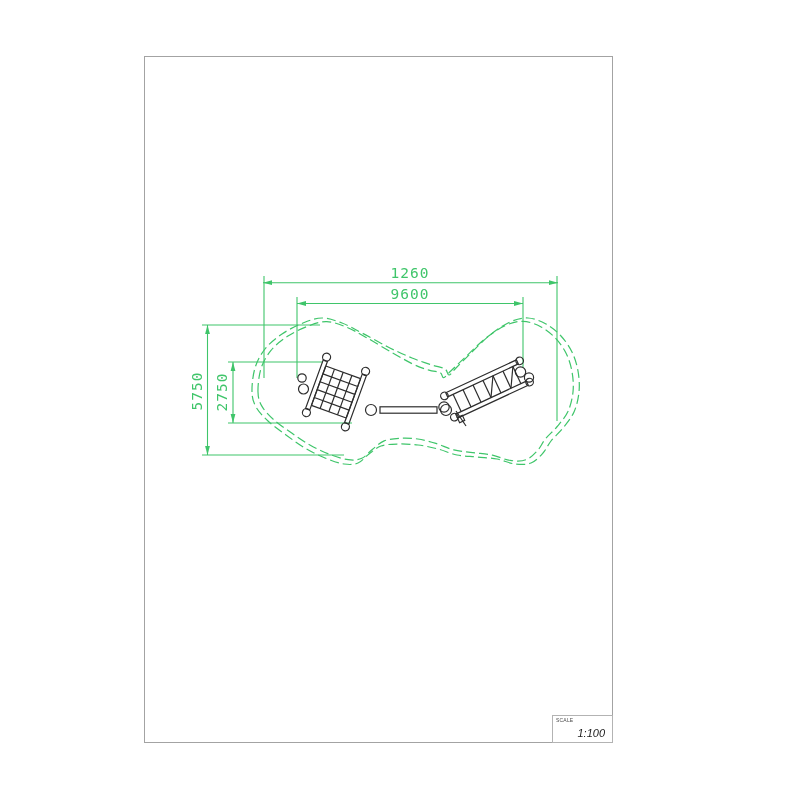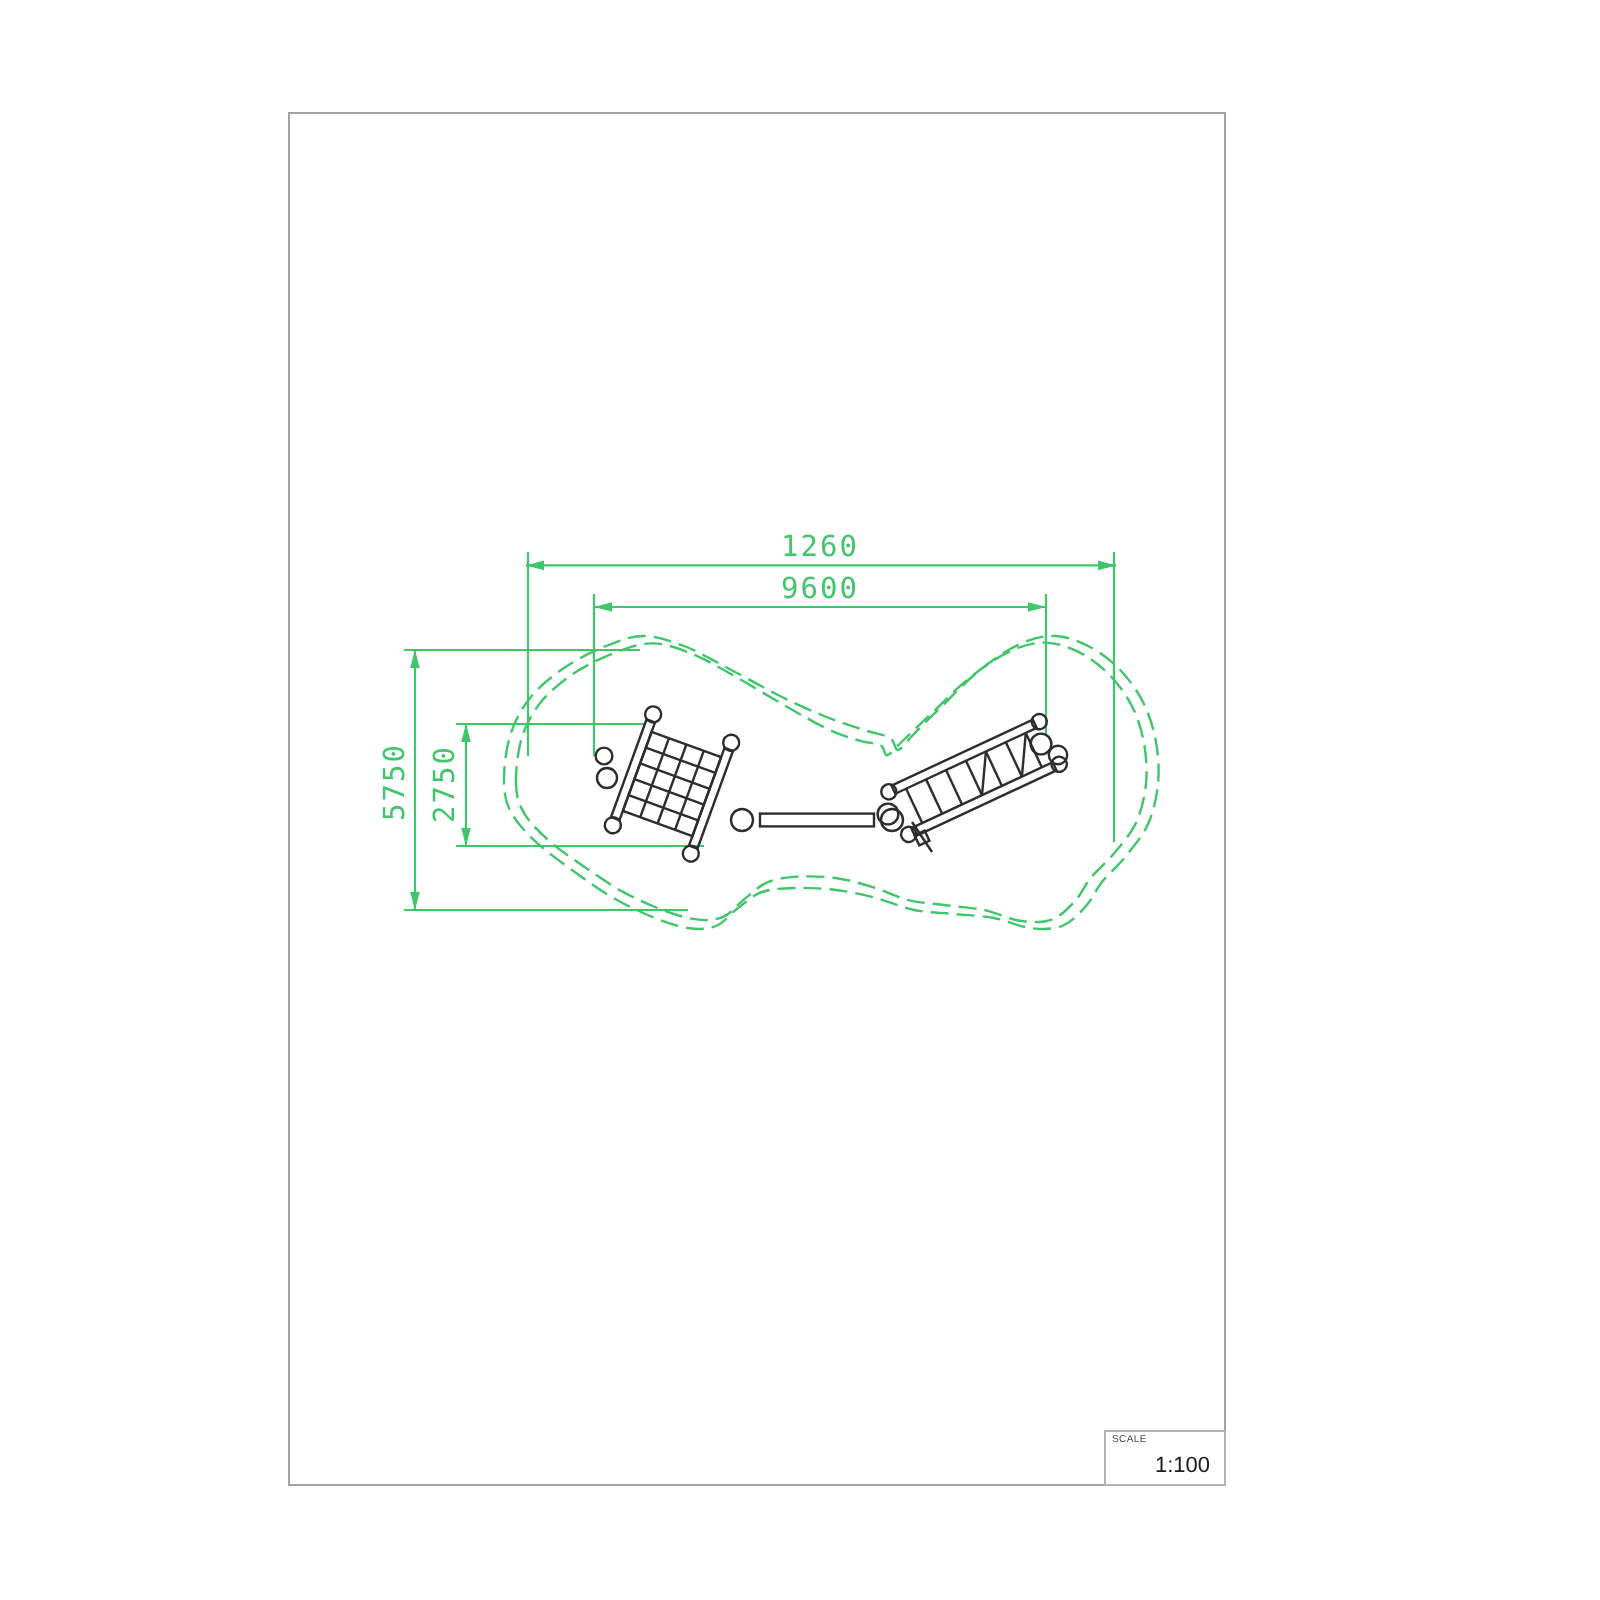--- a/index.html
+++ b/index.html
@@ -9,21 +9,21 @@
          border:1px solid var(--sheet-border);box-sizing:border-box;}
   svg.plan{position:absolute;left:0;top:0;}
   .dimline{stroke:var(--green);stroke-width:1.1;fill:none;}
   .ah{fill:var(--green);stroke:none;}
   .dimtext{fill:var(--green);font-family:"DejaVu Sans Mono",monospace;font-size:14.5px;letter-spacing:1px;}
   .blob{stroke:var(--green);stroke-width:1.2;fill:none;stroke-dasharray:9 4;stroke-linejoin:round;}
   .equip{stroke:var(--ink);stroke-width:1.2;fill:none;}
   .scale-box{position:absolute;left:552px;top:715px;width:61px;height:28px;background:#fff;
              border:1px solid #b3b3b3;box-sizing:border-box;}
   .scale-label{position:absolute;top:1px;left:3px;font-size:5px;color:#4a4a4a;letter-spacing:.2px;}
-  .scale-value{position:absolute;right:7px;bottom:3px;font-size:11px;color:#1c1c1c;}
+  .scale-value{position:absolute;right:7px;bottom:3px;font-size:11px;color:#1c1c1c;font-style:italic;}
 </style>
 </head>
 <body style="--green: #3fc56a; --ink: #2d2d2d; --sheet-border: #a3a3a3;">
 
 <div class="sheet"></div>
 
 <svg class="plan" width="800" height="800" viewBox="0 0 800 800">
 
   <g>
     <line class="dimline" x1="263" y1="282.7" x2="558" y2="282.7"></line>

